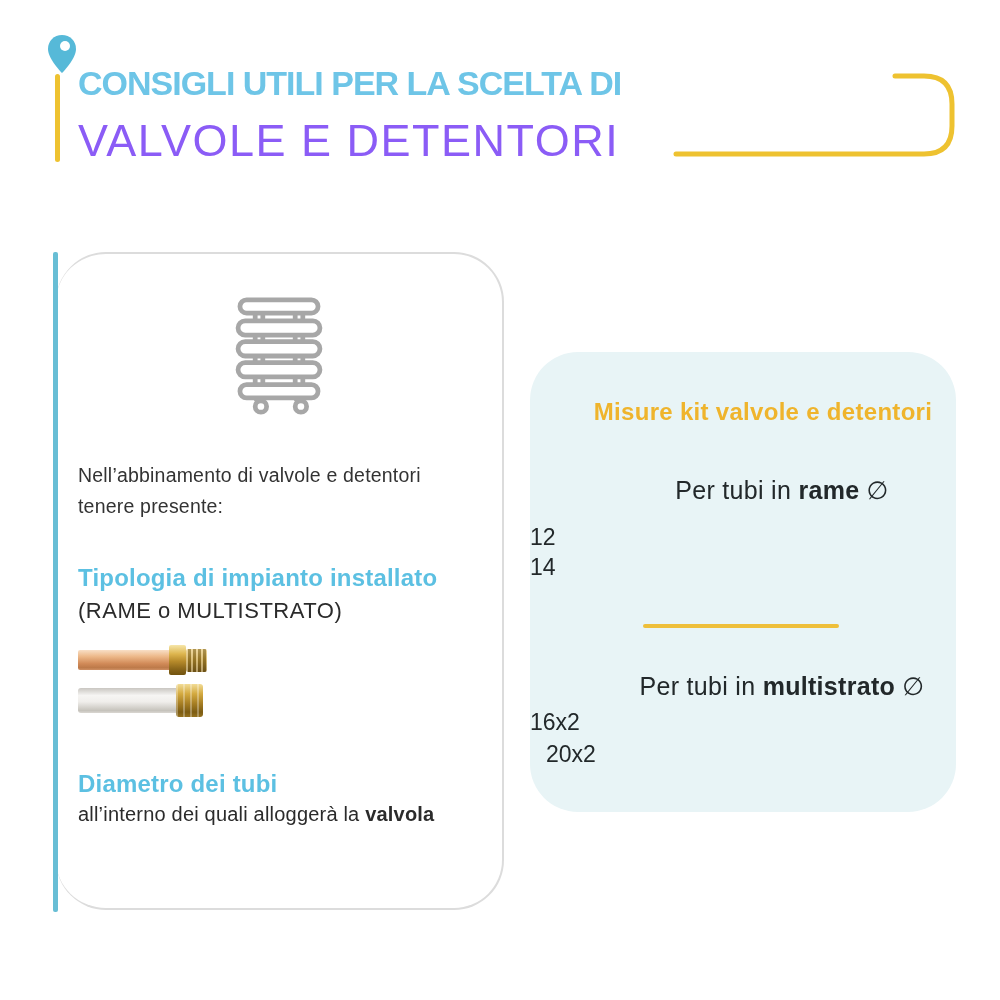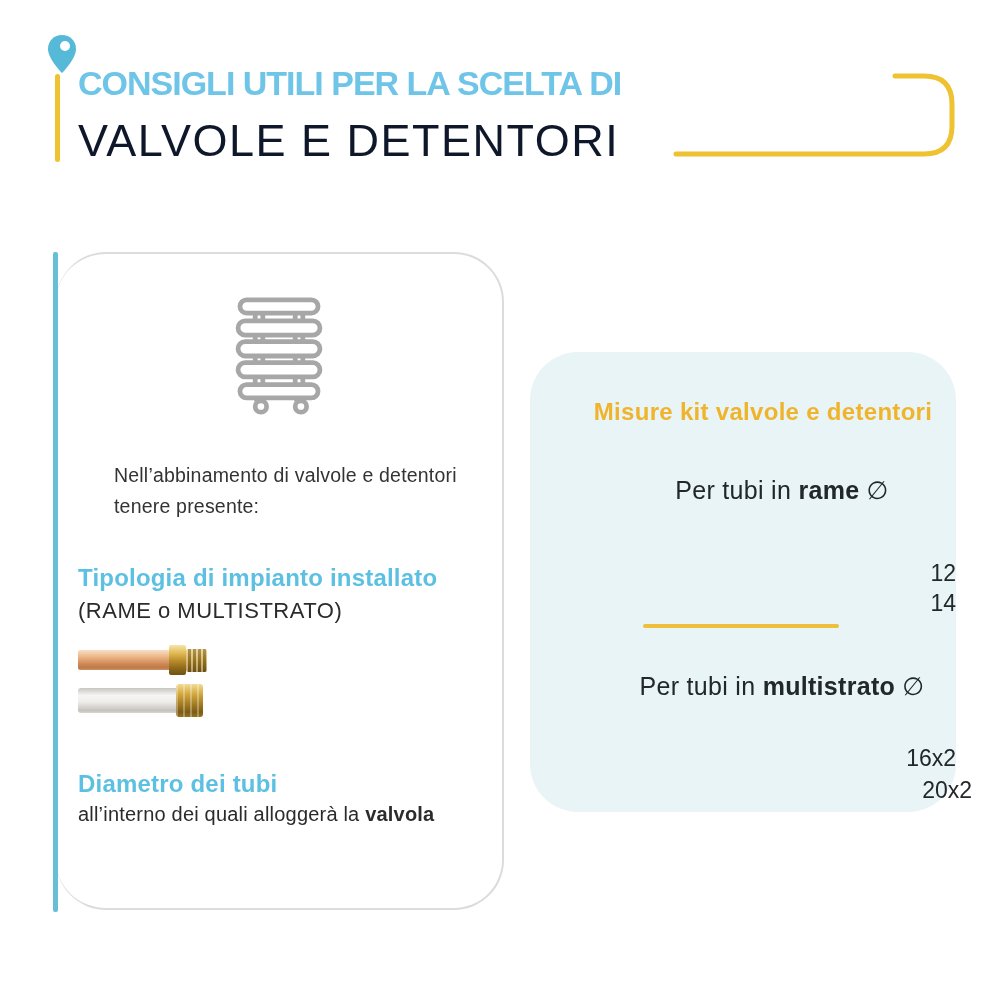--- a/index.html
+++ b/index.html
@@ -19,41 +19,41 @@
     width: 5px; height: 88px; background: #eec230; border-radius: 3px;
   }
   .title-line1 {
     position: absolute; left: 78px; top: 66px;
     font-size: 34px; font-weight: bold; letter-spacing: -1px;
     color: #6ec5e7; white-space: nowrap; line-height: 1;
   }
   .title-line2 {
     position: absolute; left: 78px; top: 118px;
     font-size: 45px; font-weight: 400; letter-spacing: 1.5px;
-    color: #0f172a; white-space: nowrap; line-height: 1; text-align: right;
+    color: #8b5cf6; white-space: nowrap; line-height: 1; text-align: right;
   }
   .bracket { position: absolute; left: 668px; top: 70px; }
 
   
   .left-card {
     position: absolute; left: 56px; top: 252px;
     width: 448px; height: 658px;
     border: 2px solid #dcdcdc; border-left: none;
     border-radius: 50px; box-sizing: border-box;
     background: #ffffff;
   }
   .teal-bar {
     position: absolute; left: 53px; top: 252px;
     width: 5px; height: 660px; background: #68bed5; border-radius: 2px;
     z-index: 2;
   }
   .radiator { position: absolute; left: 50%; transform: translateX(-50%); top: 42px; }
   .intro {
     position: absolute; left: 22px; top: 206px;
-    font-size: 19.5px; color: #333333; line-height: 1.57; letter-spacing: 0.2px; margin-left: 36px;
+    font-size: 19.5px; color: #333333; line-height: 1.57; letter-spacing: 0.2px;
   }
   .blue-heading {
     font-size: 24px; font-weight: bold; color: #5cc0e2; letter-spacing: 0.2px;
     position: absolute; left: 22px; white-space: nowrap;
   }
   .heading-typology { top: 310px; }
   .sub-typology {
     position: absolute; left: 22px; top: 344px;
     font-size: 22px; color: #2b2b2b; letter-spacing: 0.5px; white-space: nowrap;
   }
@@ -102,21 +102,21 @@
   .right-card .rc-heading {
     position: absolute; top: 46px; width: 100%; text-align: center;
     font-size: 24px; font-weight: bold; color: #efb42c; letter-spacing: 0.3px; padding-left: 20px;
   }
   .rc-line {
     position: absolute; width: 100%; text-align: center;
     font-size: 25px; color: #22282a; letter-spacing: 0.3px; padding-left: 39px;
   }
   .rc-line b { font-weight: bold; }
   .rc-copper-label { top: 124px; }
-  .rc-size { position: absolute; width: 100%; text-align: right; font-size: 23px; color: #22282a; margin-top: 36px; }
+  .rc-size { position: absolute; width: 100%; text-align: left; font-size: 23px; color: #22282a; }
   .rc-copper-size-0 { top: 172px; }
   .rc-copper-size-1 { top: 202px; }
   .rc-divider {
     position: absolute; left: 113px; top: 272px;
     width: 196px; height: 4px; background: #eebf3a; border-radius: 2px;
   }
   .rc-multi-label { top: 320px; }
   .rc-multi-size-0 { top: 357px; }
   .rc-multi-size-1 { top: 389px; padding-left: 16px; }
 </style>

